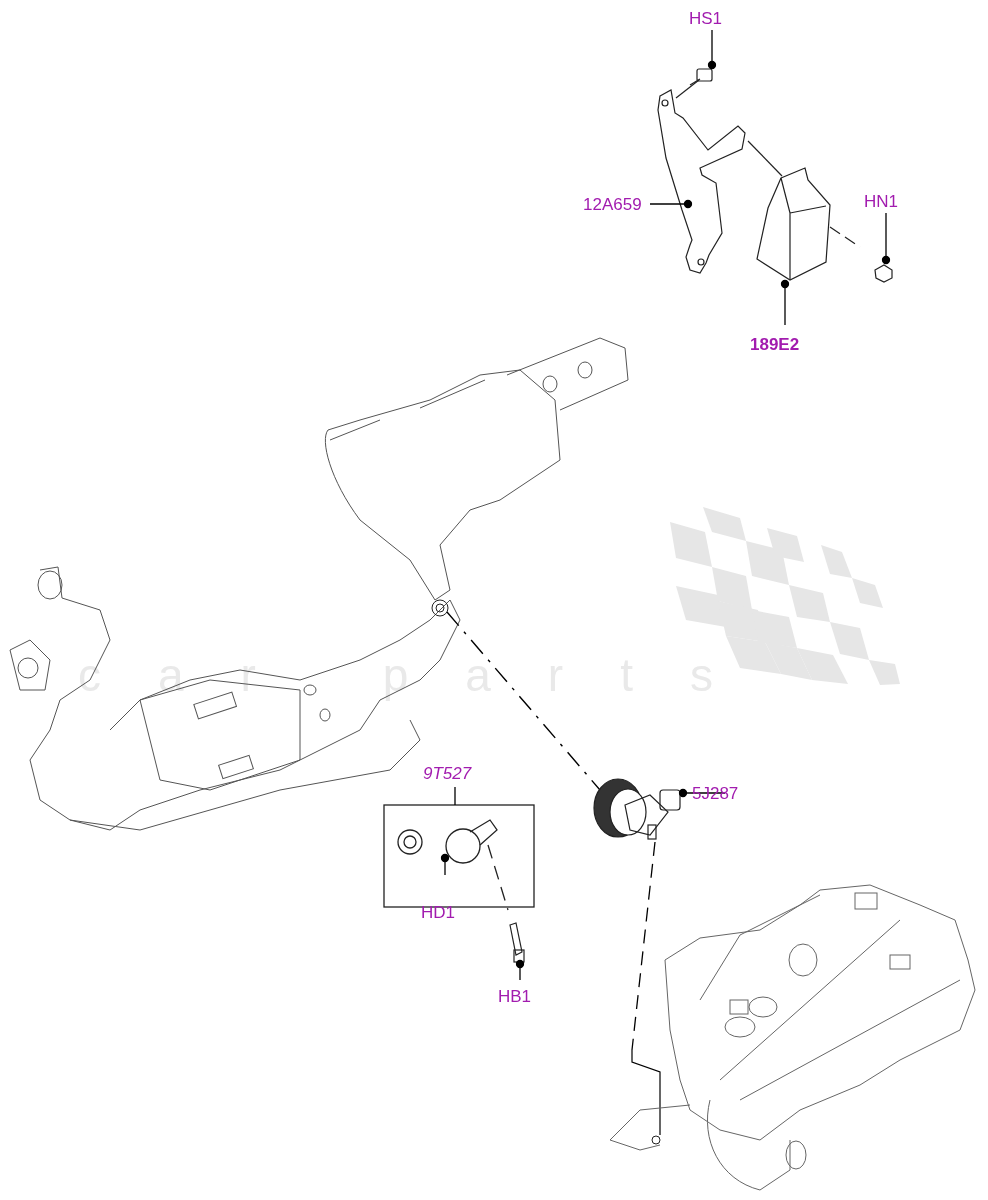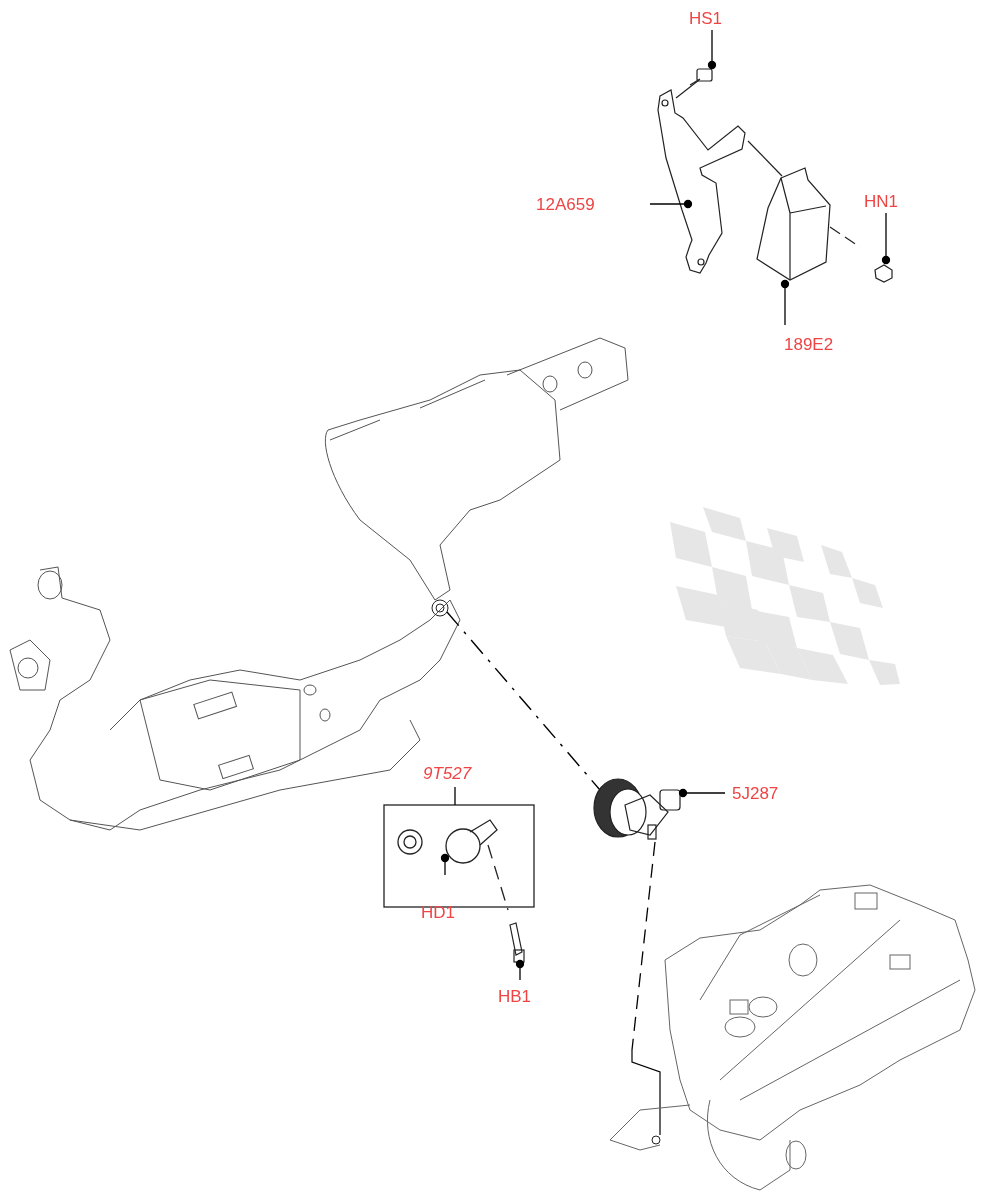--- a/index.html
+++ b/index.html
@@ -3,28 +3,29 @@
 <meta charset="utf-8">
 <style>
   html, body { margin: 0; padding: 0; background: #ffffff; }
   body { width: 988px; height: 1200px; position: relative; overflow: hidden;
          font-family: "Liberation Sans", sans-serif; }
   #stage { position: absolute; left: 0; top: 0; width: 988px; height: 1200px; }
   .wm-main { position: absolute; left: 78px; top: 508px; font-size: 148px; font-weight: normal;
              color: #f7d5d7; letter-spacing: 2px; line-height: 1; }
   .wm-sub { position: absolute; left: 78px; top: 652px; font-size: 46px; color: #e9e9e9;
             letter-spacing: 57px; line-height: 1; }
-  .label { position: absolute; font-size: 17px; color: #ef4444; line-height: 1; white-space: nowrap; }
+  .label { position: absolute; font-size: 17px; color: #a21caf; line-height: 1; white-space: nowrap; }
   svg { position: absolute; left: 0; top: 0; }
 </style>
 </head>
 <body>
 
 <div id="stage">
 
+  <div class="wm-sub">car parts</div>
 
   <svg width="988" height="1200" viewBox="0 0 988 1200">
 
     <g fill="#e6e6e6">
       <polygon points="670,522 705,532 712,567 676,558"></polygon>
       <polygon points="703,507 740,518 746,541 712,532"></polygon>
       <polygon points="712,567 746,576 752,610 718,601"></polygon>
       <polygon points="676,586 718,595 726,627 686,620"></polygon>
       <polygon points="746,541 782,550 789,585 752,576"></polygon>
       <polygon points="767,528 797,536 804,562 775,556"></polygon>
@@ -140,20 +141,20 @@
       <line x1="445" y1="860" x2="445" y2="875"></line>
         <circle cx="445" cy="858" r="3.5"></circle>
       <line x1="685" y1="793" x2="725" y2="793"></line>
         <circle cx="683" cy="793" r="3.5"></circle>
       <line x1="520" y1="965" x2="520" y2="980"></line>
         <circle cx="520" cy="964" r="3.5"></circle>
     </g>
   </svg>
 
   <div class="label" style="left:689px; top:10px;">HS1</div>
-  <div class="label" style="left:536px; top:196px;">12A659</div>
+  <div class="label" style="left:583px; top:196px;">12A659</div>
   <div class="label" style="left:864px; top:193px;">HN1</div>
-  <div class="label" style="left:784px; top:336px;">189E2</div>
+  <div class="label" style="left:750px; top:336px;font-weight:bold;">189E2</div>
   <div class="label" style="left:423px; top:765px;font-style:italic;">9T527</div>
   <div class="label" style="left:421px; top:904px;">HD1</div>
-  <div class="label" style="left:732px; top:785px;">5J287</div>
+  <div class="label" style="left:692px; top:785px;">5J287</div>
   <div class="label" style="left:498px; top:988px;text-align:center;">HB1</div>
 </div>
 
 </body></html>

